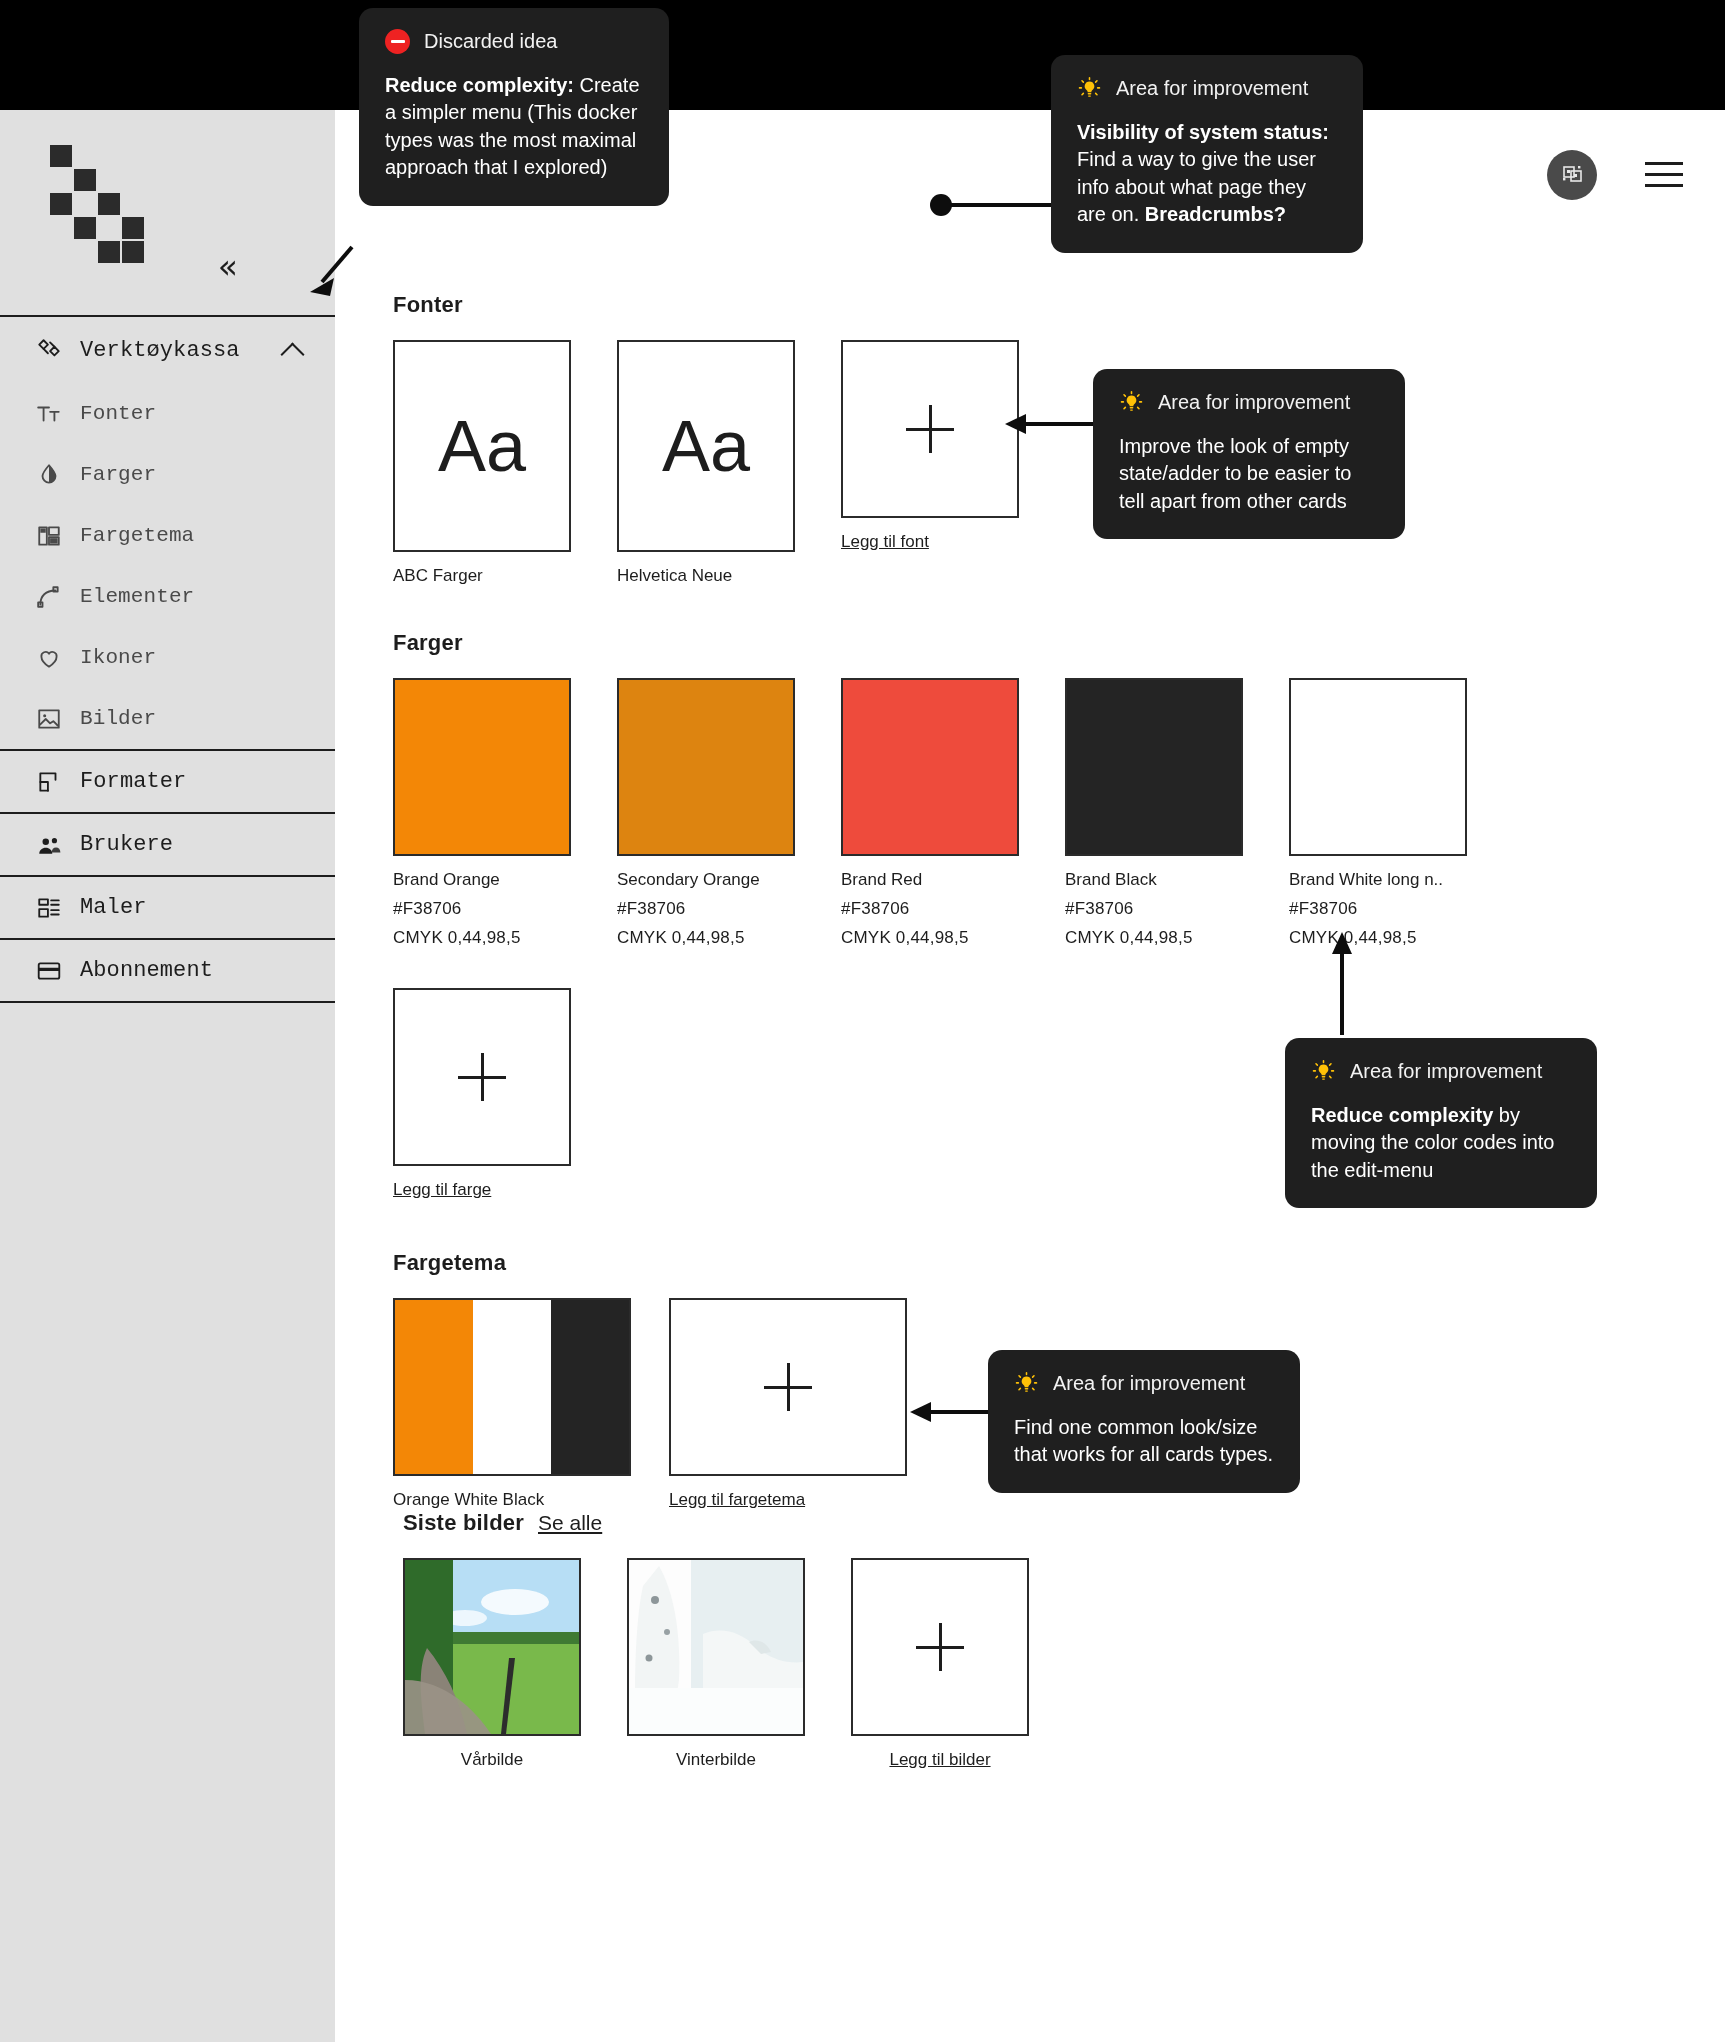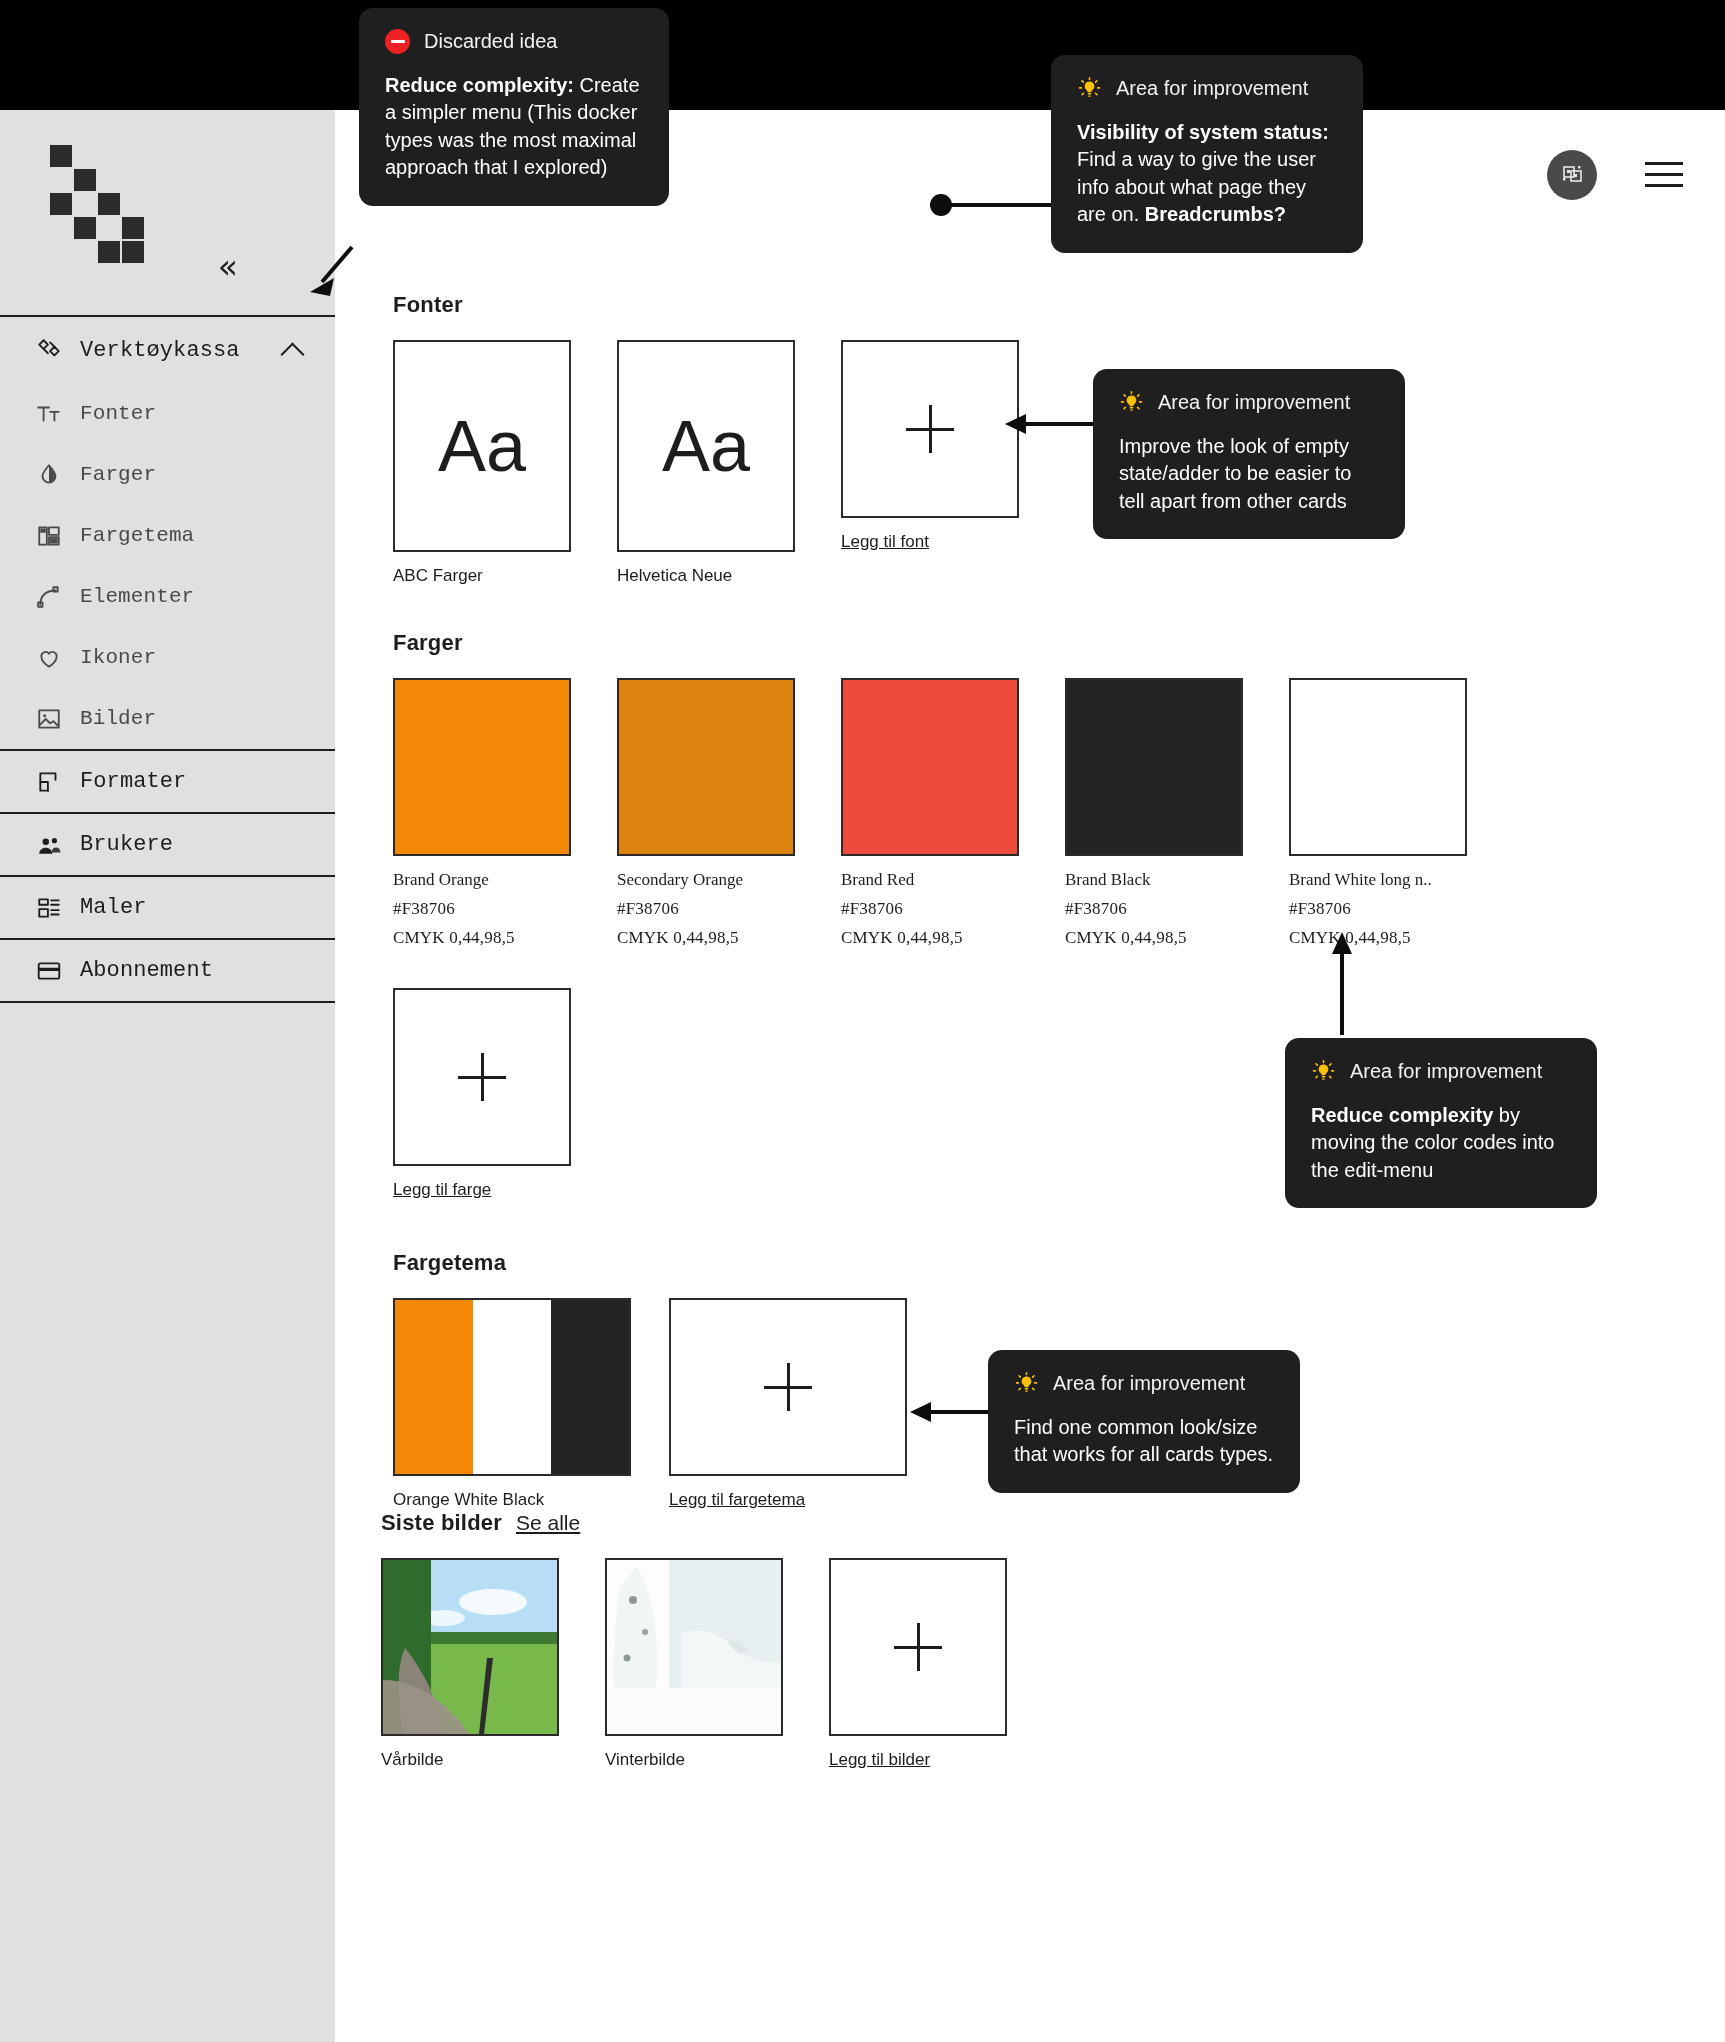--- a/index.html
+++ b/index.html
@@ -310,21 +310,21 @@
           <div class="card plus">
             <div class="plus-glyph"></div>
           </div>
           <div class="caption link">Legg til font</div>
         </div>
       </div>
     </div>
 
     <div style="position:absolute; left:58px; top:520px;">
       <div class="section-title">Farger</div>
-      <div class="card-row" style="margin-top:22px;font-family:Liberation Serif, serif;" id="swatch-row">
+      <div class="card-row" style="margin-top:22px;" id="swatch-row">
           <div>
             <div class="sw" style="background: rgb(243, 135, 6);"></div>
             <div class="caption">Brand Orange</div>
             <div class="caption mono">#F38706</div>
             <div class="caption mono">CMYK 0,44,98,5</div>
           </div>
           <div>
             <div class="sw" style="background: rgb(221, 132, 16);"></div>
             <div class="caption">Secondary Orange</div>
             <div class="caption mono">#F38706</div>
@@ -372,21 +372,21 @@
         </div>
         <div>
           <div class="card plus theme-plus">
             <div class="plus-glyph"></div>
           </div>
           <div class="caption link">Legg til fargetema</div>
         </div>
       </div>
     </div>
 
-    <div style="position:absolute; left:46px; top:1400px;">
+    <div style="position:absolute; left:68px; top:1400px;text-align:center;">
       <div style="display:flex; align-items:baseline; gap:14px;">
         <div class="section-title">Siste bilder</div>
         <div style="font-size:21px; text-decoration:underline; color:#1d1d1d; cursor:pointer;">Se alle</div>
       </div>
       <div class="card-row" style="margin-top:22px;">
         <div>
           <div class="img-card" style="background:linear-gradient(180deg,#bfe4f7 0%,#d8eefb 26%,#8fc46a 44%,#6fae4a 70%,#5a8f3c 100%);
                       position:relative; overflow:hidden;">
             <svg width="100%" height="100%" viewBox="0 0 174 174" preserveAspectRatio="none" aria-hidden="true">
               <rect x="0" y="0" width="174" height="80" fill="#b7def5"></rect>

